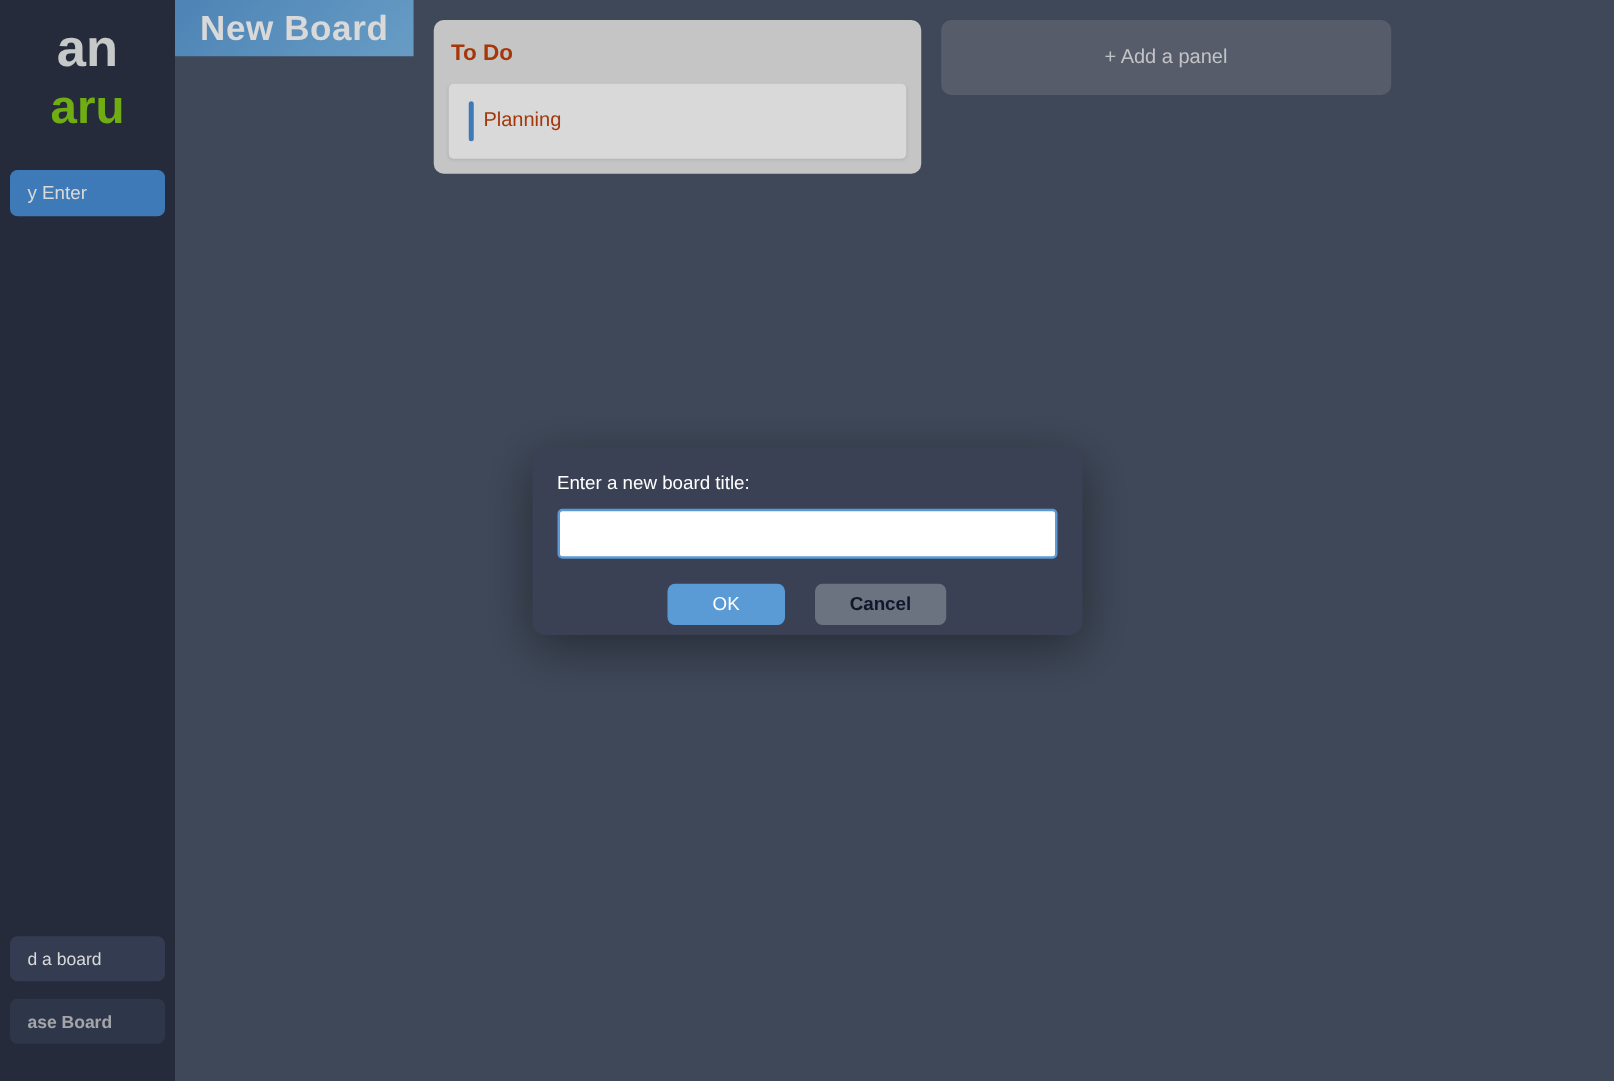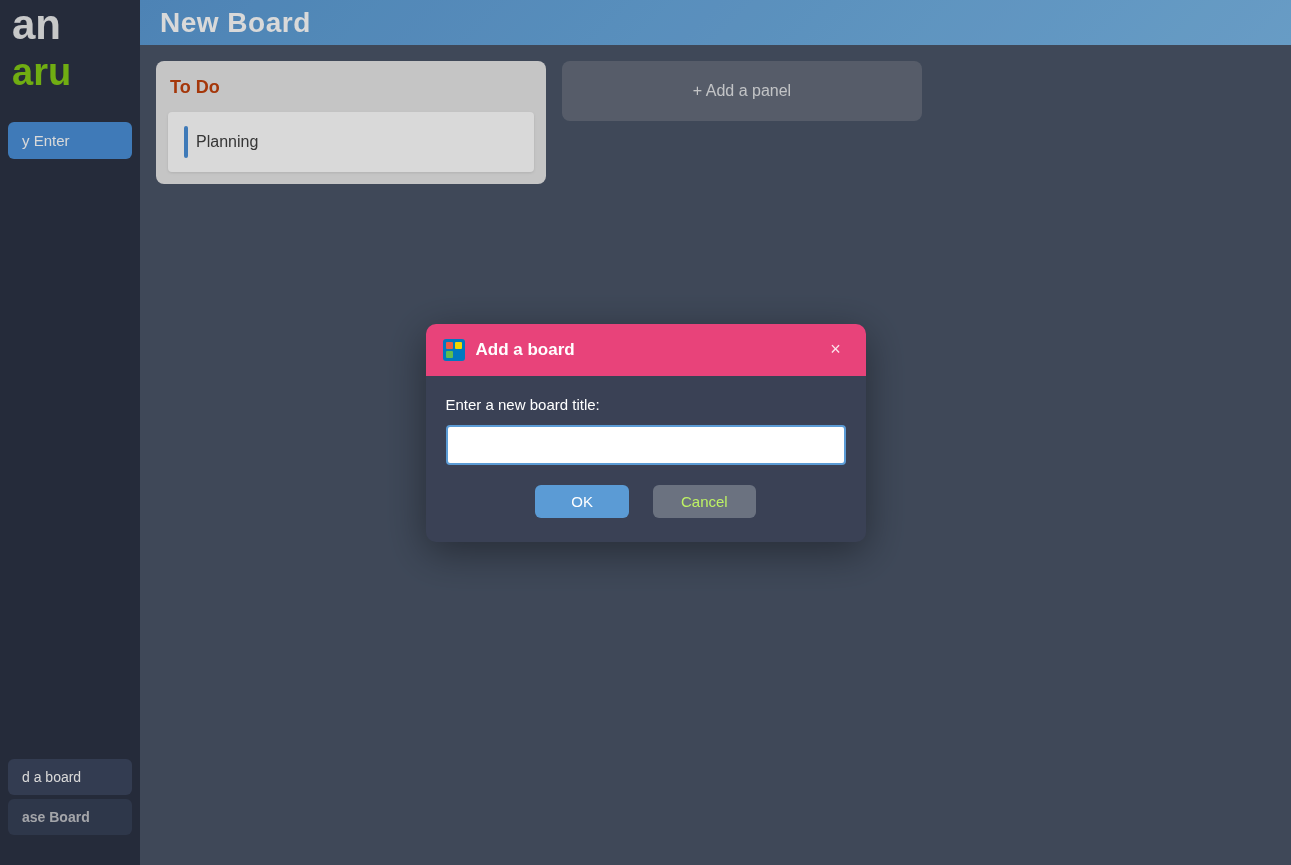--- a/index.html
+++ b/index.html
@@ -17,21 +17,22 @@
       min-width: 140px;
       height: 865px;
       background-color: #2c3345;
       display: flex;
       flex-direction: column;
       padding: 0;
       position: relative;
     }
 
     .sidebar-top {
-      padding: 2px 12px 20px 12px;
+      padding: 16px 12px 20px 12px;
+      text-align: center;
     }
 
     .sidebar-app-title {
       font-size: 42px;
       font-weight: 700;
       color: #ffffff;
       line-height: 1.1;
       opacity: 0.9;
     }
 
@@ -55,21 +56,21 @@
     }
 
     .sidebar-bottom {
       position: absolute;
       bottom: 30px;
       left: 0;
       right: 0;
       padding: 0 8px;
       display: flex;
       flex-direction: column;
-      gap: 4px;
+      gap: 14px;
     }
 
     .sidebar-add-board-btn {
       padding: 10px 14px;
       background-color: #3d4760;
       border-radius: 6px;
       color: #ffffff;
       font-size: 14px;
       font-weight: 500;
       cursor: pointer;
@@ -86,21 +87,21 @@
       cursor: pointer;
       text-align: left;
       opacity: 0.7;
     }
 
     
     .main {
       flex: 1;
       height: 865px;
       display: flex;
-      flex-direction: column;
+      flex-direction: row;
       background-color: #4a5568;
     }
 
     
     .main-header {
       height: 45px;
       background: linear-gradient(135deg, #5b9bd5 0%, #7ab8e8 100%);
       display: flex;
       align-items: center;
       padding: 0 20px;
@@ -156,21 +157,21 @@
     .card-accent {
       width: 4px;
       height: 32px;
       background-color: #4a90d9;
       border-radius: 2px;
       flex-shrink: 0;
     }
 
     .card-text {
       font-size: 16px;
-      color: #404040;
+      color: #c2410c;
       font-weight: 400;
     }
 
     
     .add-panel-btn {
       width: 360px;
       min-width: 360px;
       height: 60px;
       background-color: #6b7280;
       border-radius: 8px;
@@ -263,21 +264,21 @@
       align-items: center;
       justify-content: center;
       color: #ffffff;
       font-size: 18px;
       cursor: pointer;
       border-radius: 4px;
       opacity: 0.85;
     }
 
     .modal-body {
-      padding: 20px 20px 24px 20px;
+      padding: 20px 20px 8px 20px;
     }
 
     .modal-label {
       font-size: 15px;
       color: #ffffff;
       margin-bottom: 12px;
       font-weight: 400;
     }
 
     .modal-input {
@@ -306,25 +307,25 @@
       border: none;
       border-radius: 6px;
       font-size: 15px;
       font-weight: 500;
       cursor: pointer;
     }
 
     .modal-cancel-btn {
       padding: 8px 28px;
       background-color: #6b7280;
-      color: #bef264;
+      color: #0f172a;
       border: none;
       border-radius: 6px;
       font-size: 15px;
-      font-weight: 400;
+      font-weight: 700;
       cursor: pointer;
       text-align: center;
     }
   </style>
 </head>
 <body>
 
 <div class="sidebar">
   <div class="sidebar-top">
     <div class="sidebar-app-title">an</div>
@@ -353,34 +354,20 @@
       </div>
     </div>
 
     <div class="add-panel-btn">+ Add a panel</div>
   </div>
 </div>
 
 <div class="modal-overlay">
   <div class="modal">
 
-    <div class="modal-header">
-      <div class="modal-header-left">
-        <div class="modal-icon">
-          <div class="trello-icon">
-            <div class="trello-icon-block trello-icon-block-red"></div>
-            <div class="trello-icon-block trello-icon-block-yellow"></div>
-            <div class="trello-icon-block trello-icon-block-green"></div>
-            <div class="trello-icon-block trello-icon-block-blue"></div>
-          </div>
-        </div>
-        <span class="modal-title">Add a board</span>
-      </div>
-      <div class="modal-close-btn">×</div>
-    </div>
 
     <div class="modal-body">
       <div class="modal-label">Enter a new board title:</div>
       <input type="text" class="modal-input" placeholder="" style="">
       <div class="modal-buttons">
         <button class="modal-ok-btn">OK</button>
         <button class="modal-cancel-btn">Cancel</button>
       </div>
     </div>
   </div>

